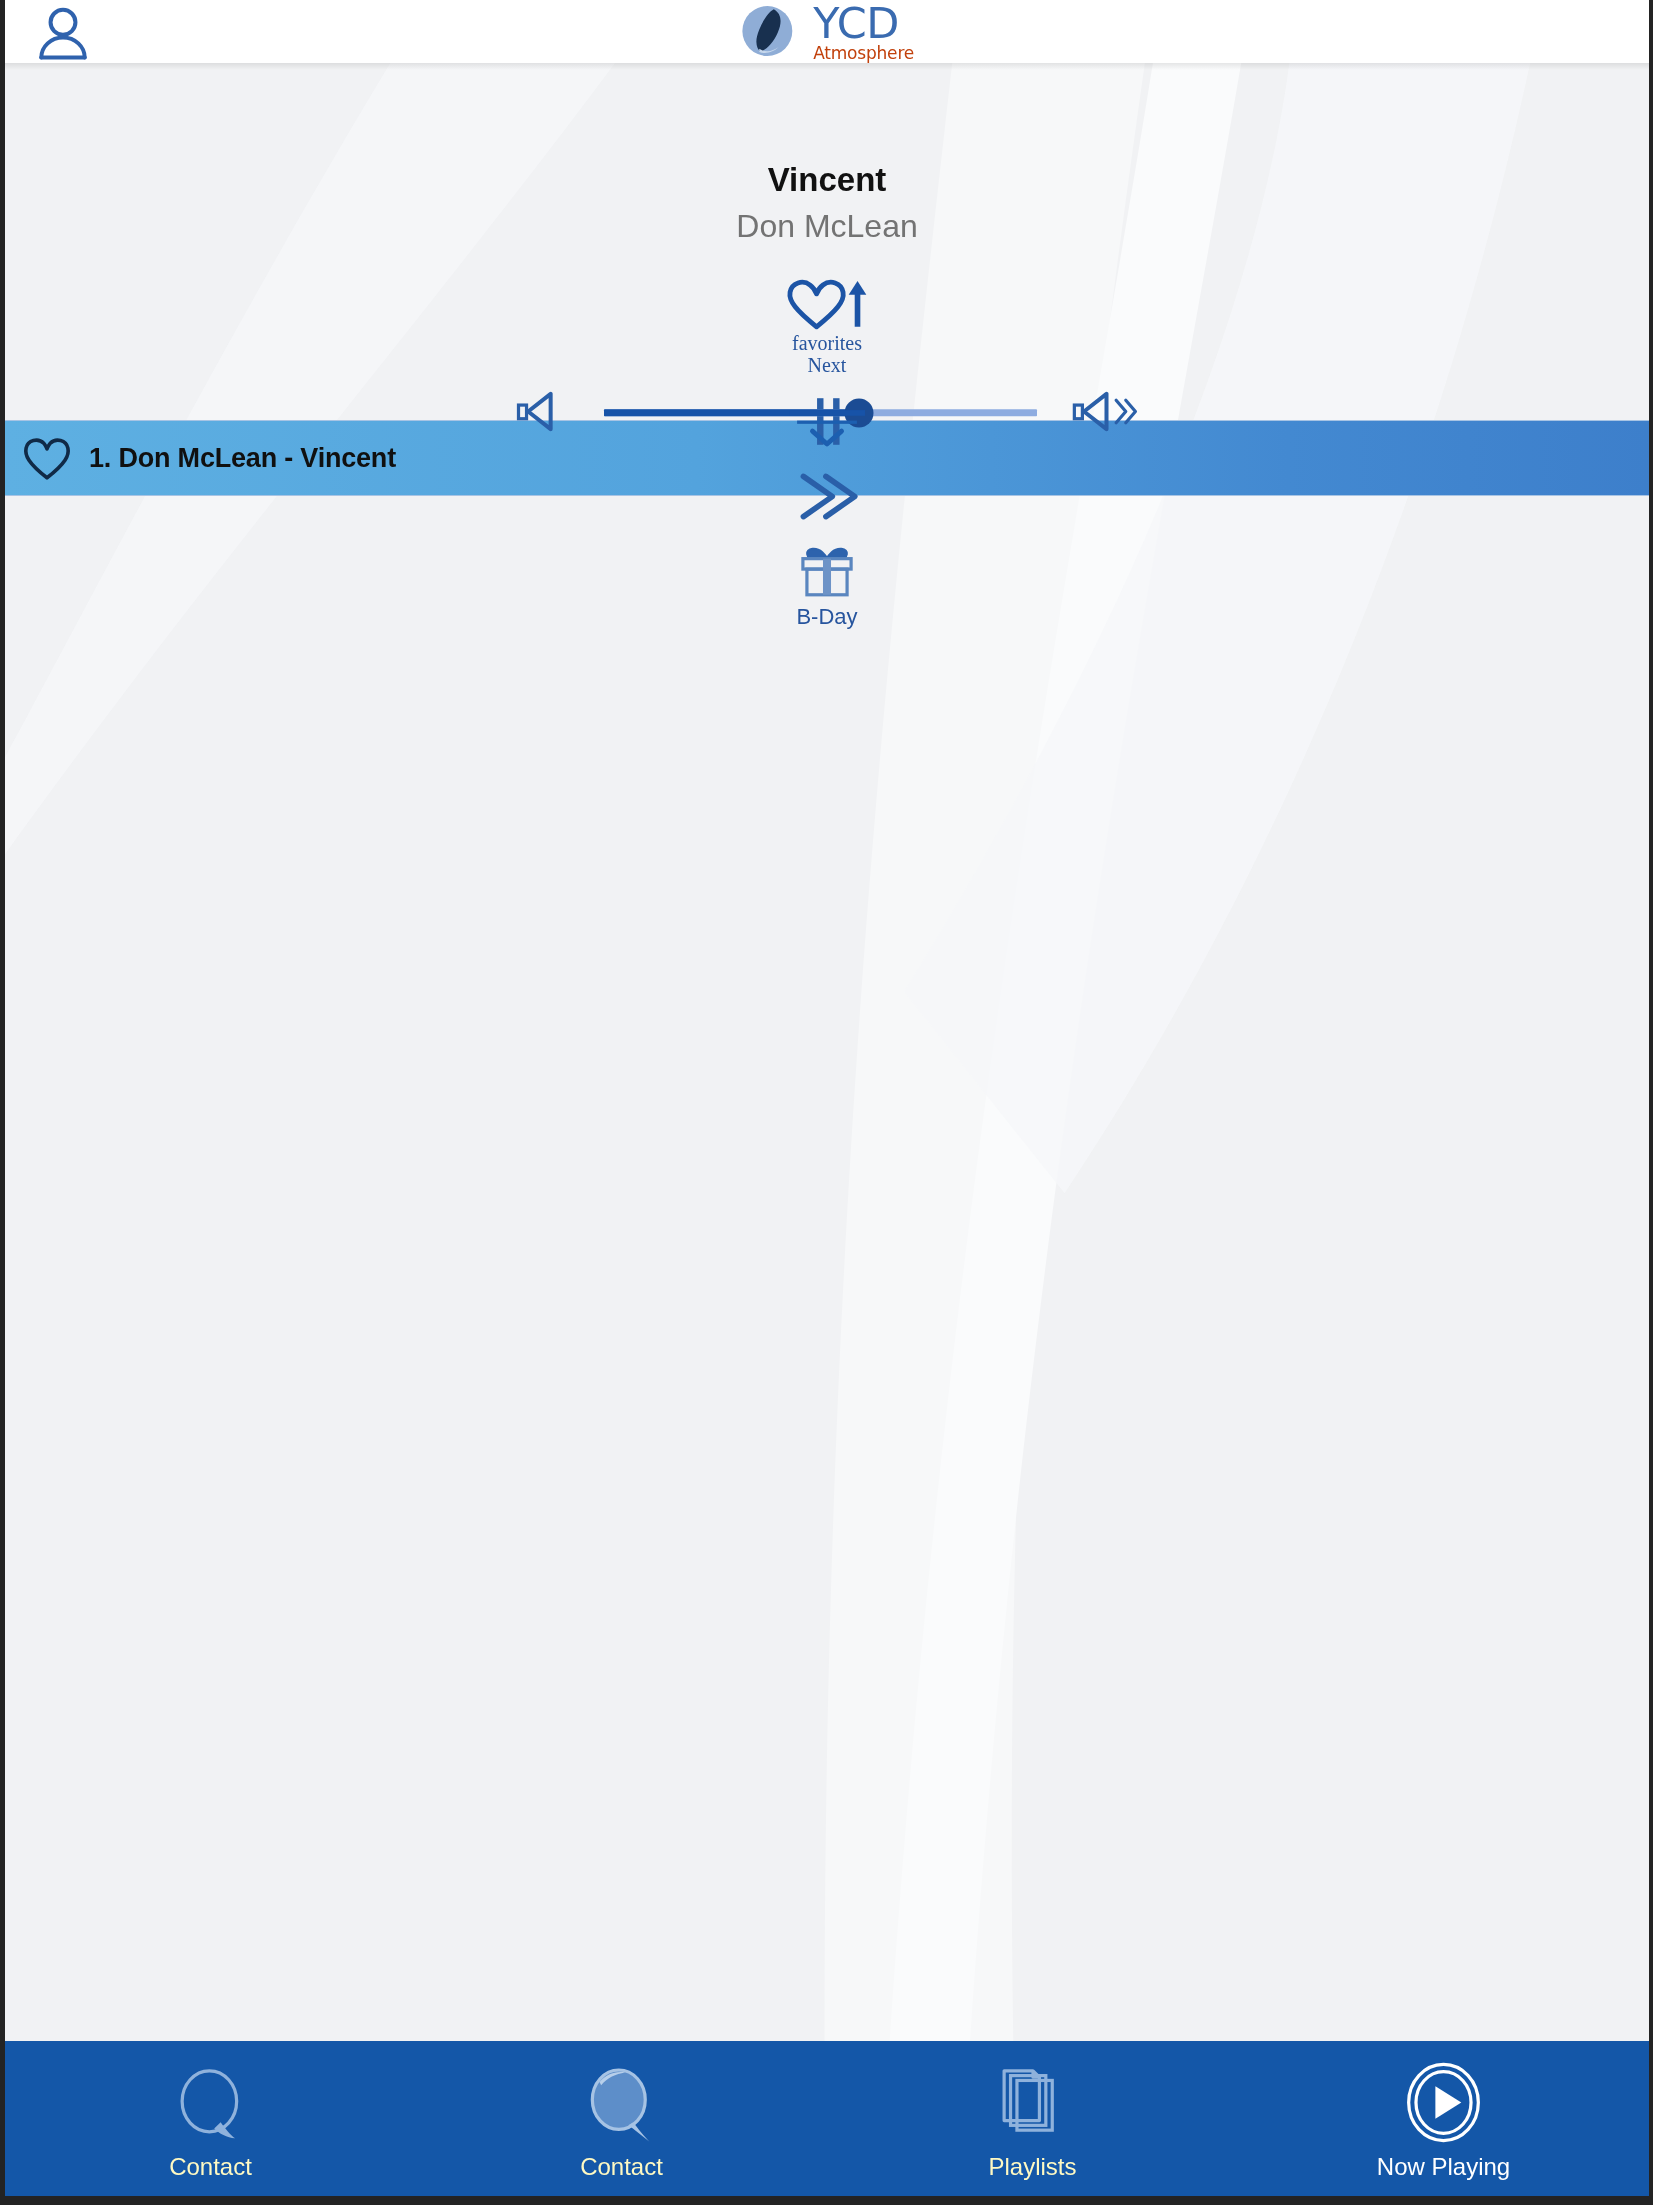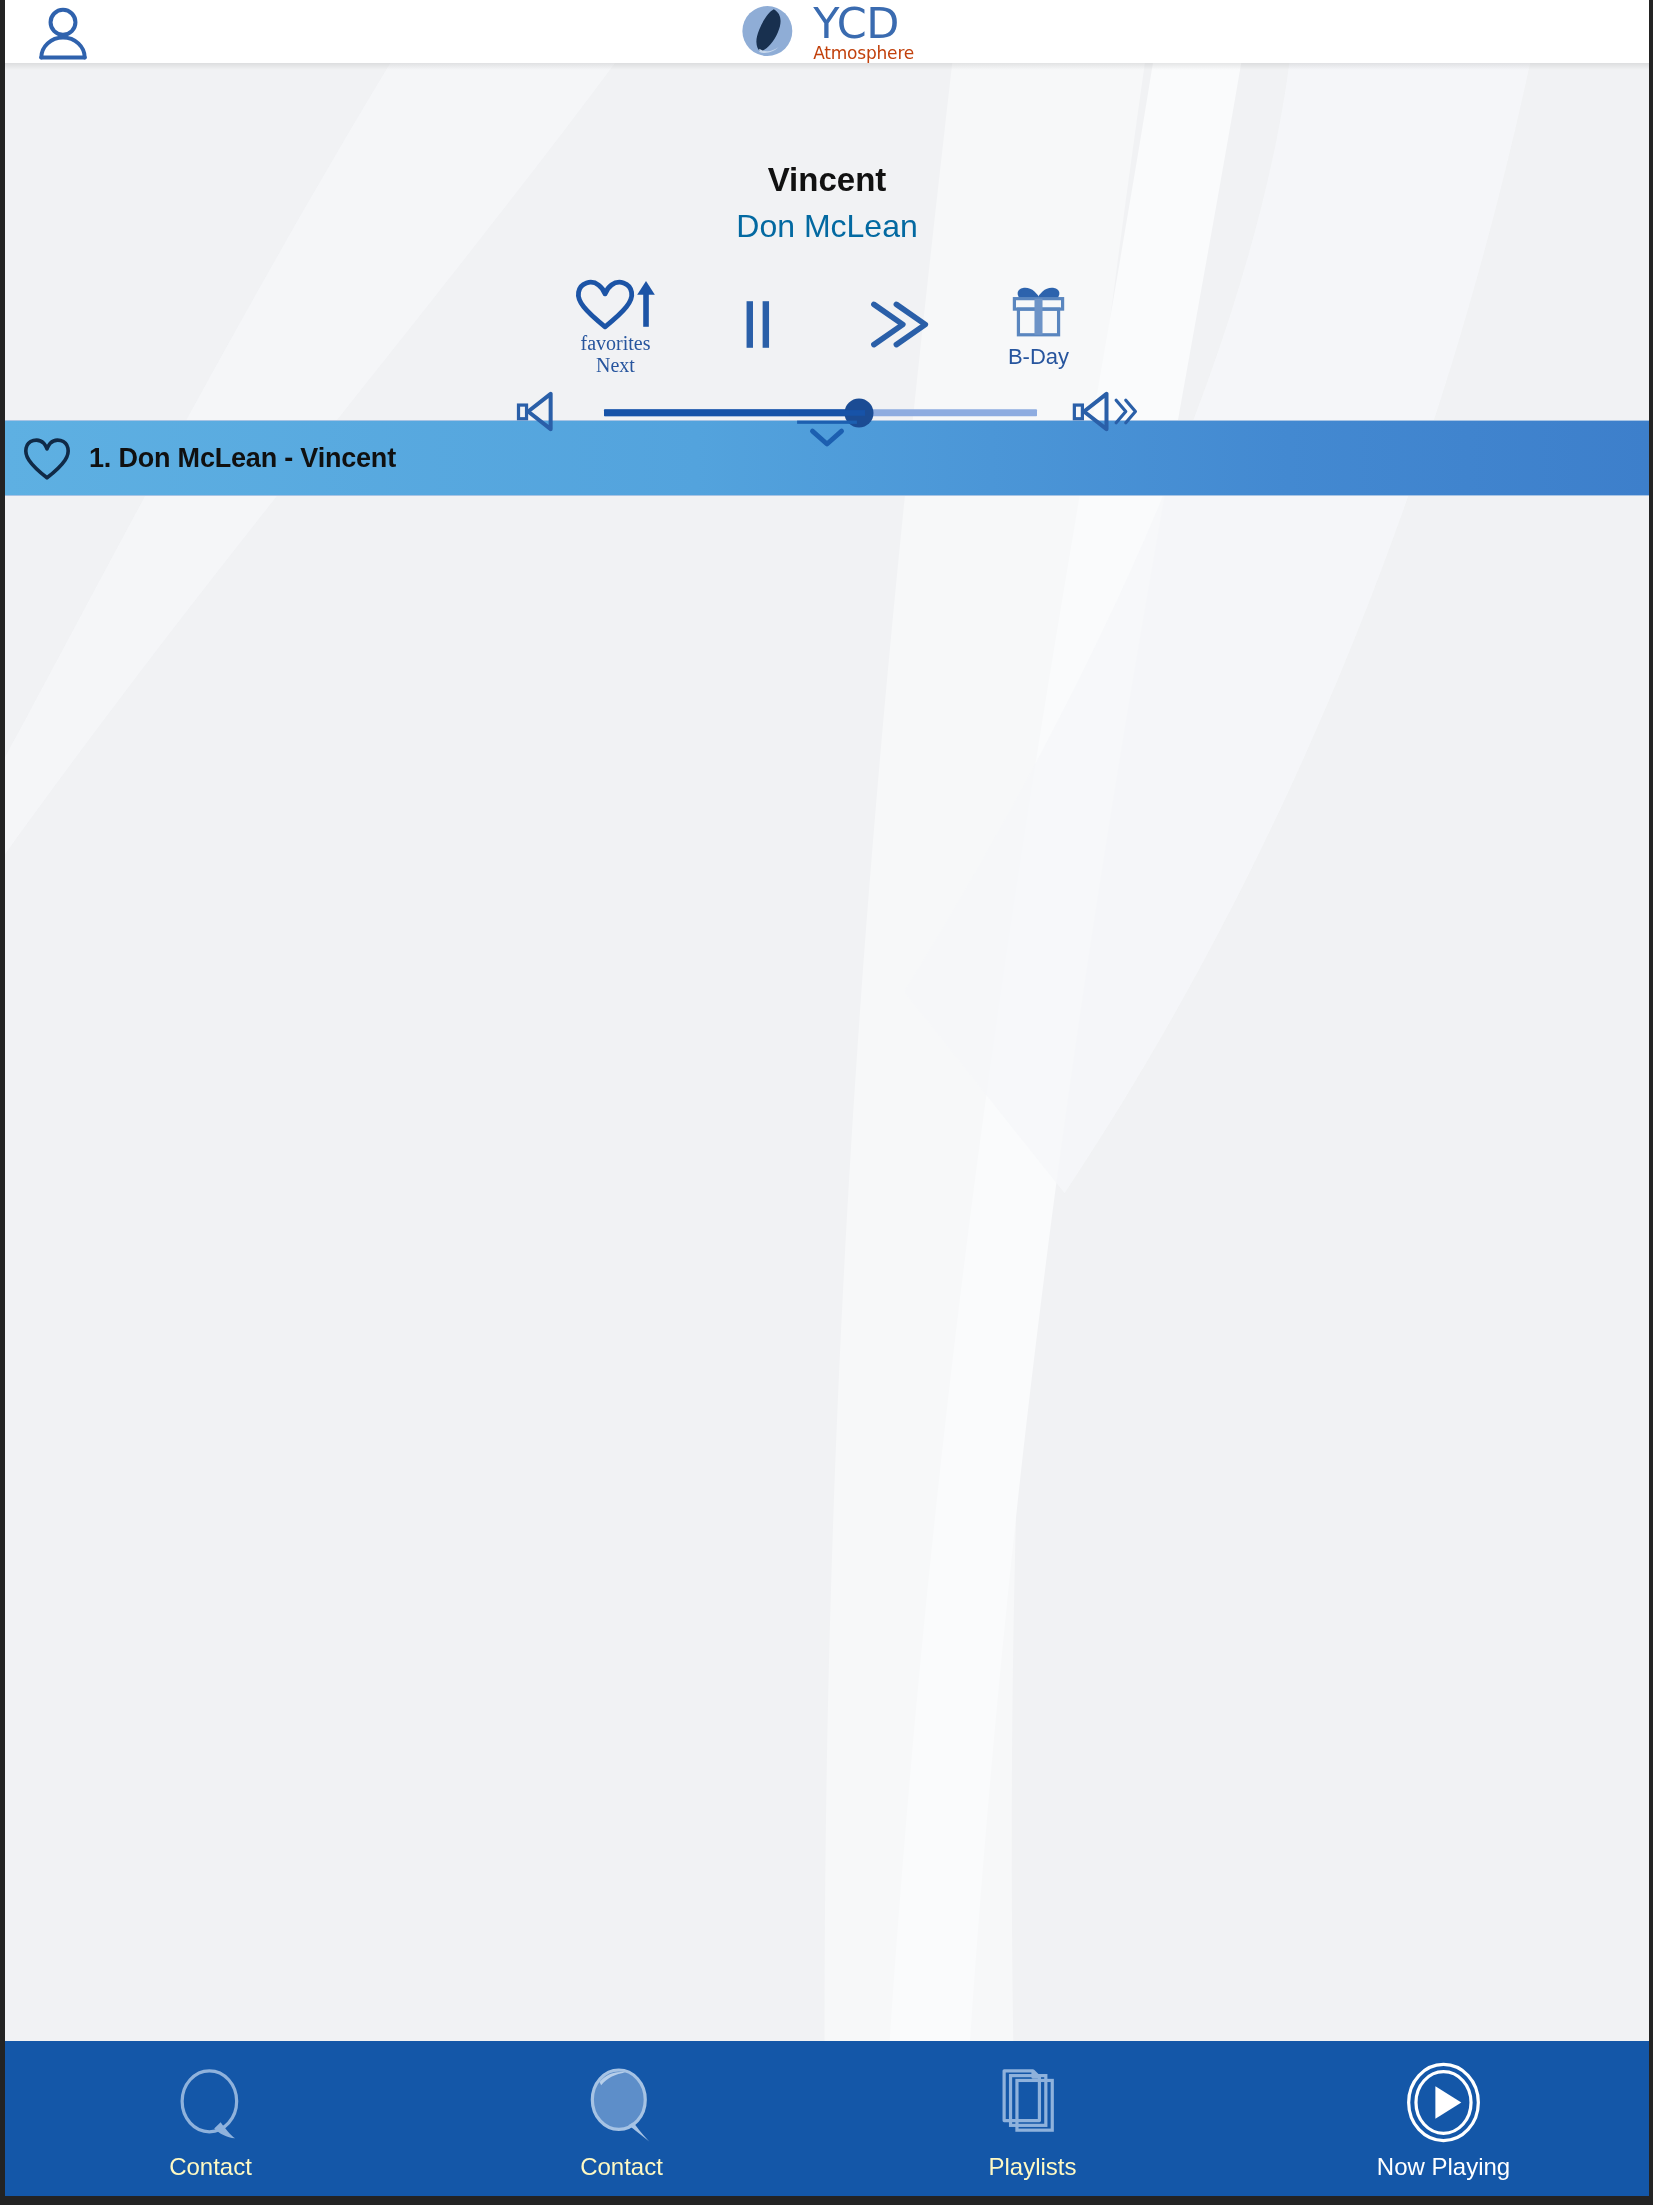--- a/index.html
+++ b/index.html
@@ -116,32 +116,33 @@
     color: #111111;
     font-family: "Liberation Sans", sans-serif;
   }
   #track-artist {
     position: absolute;
     left: 0; top: 145px;
     width: 100%;
     text-align: center;
     font-size: 32px;
     font-weight: normal;
-    color: #0369a1;
+    color: #737373;
     font-family: "Liberation Sans", sans-serif;
   }
 
   #transport {
     position: absolute;
     left: 50%;
     top: 211px;
     transform: translateX(-50%);
     display: flex;
     align-items: center;
     gap: 16px;
+    flex-direction: column;
   }
   .ctl {
     width: 125px;
     display: flex;
     flex-direction: column;
     align-items: center;
     justify-content: flex-start;
     background: none;
     border: none;
     padding: 0;

